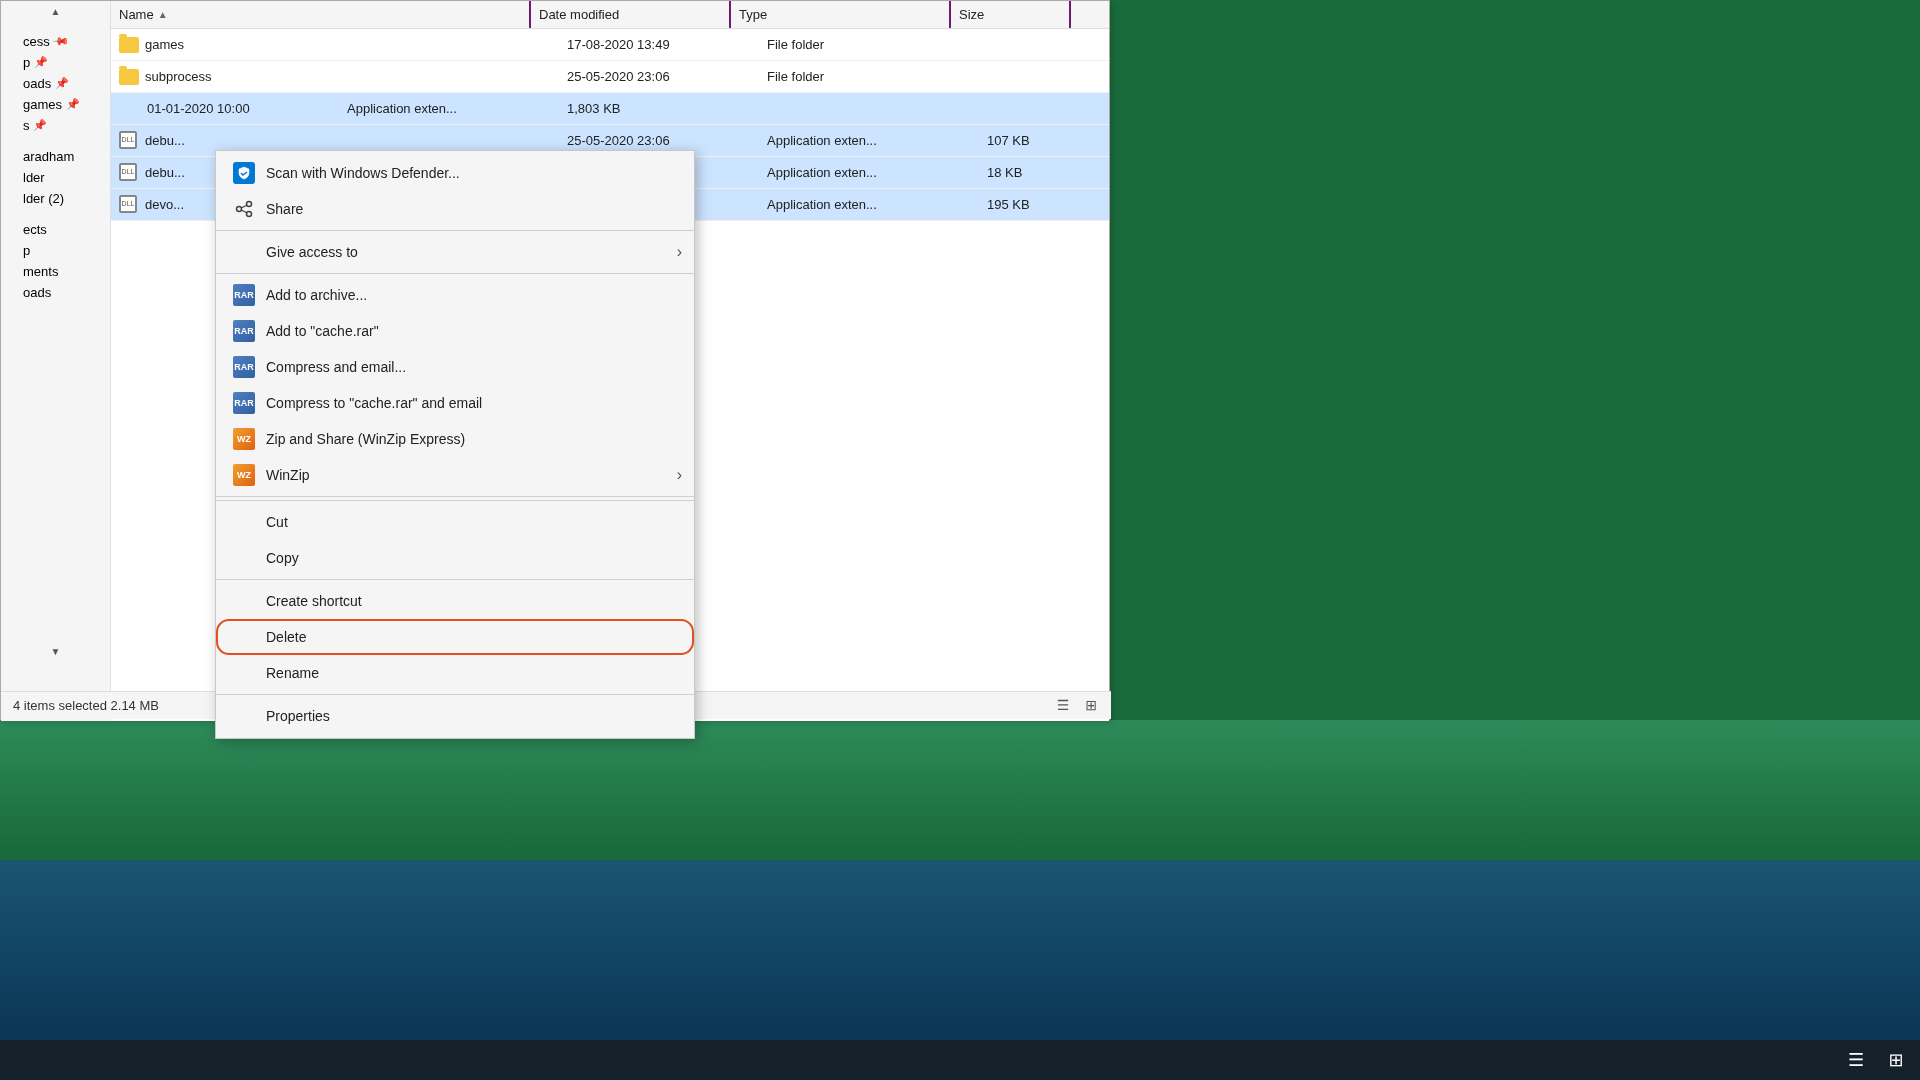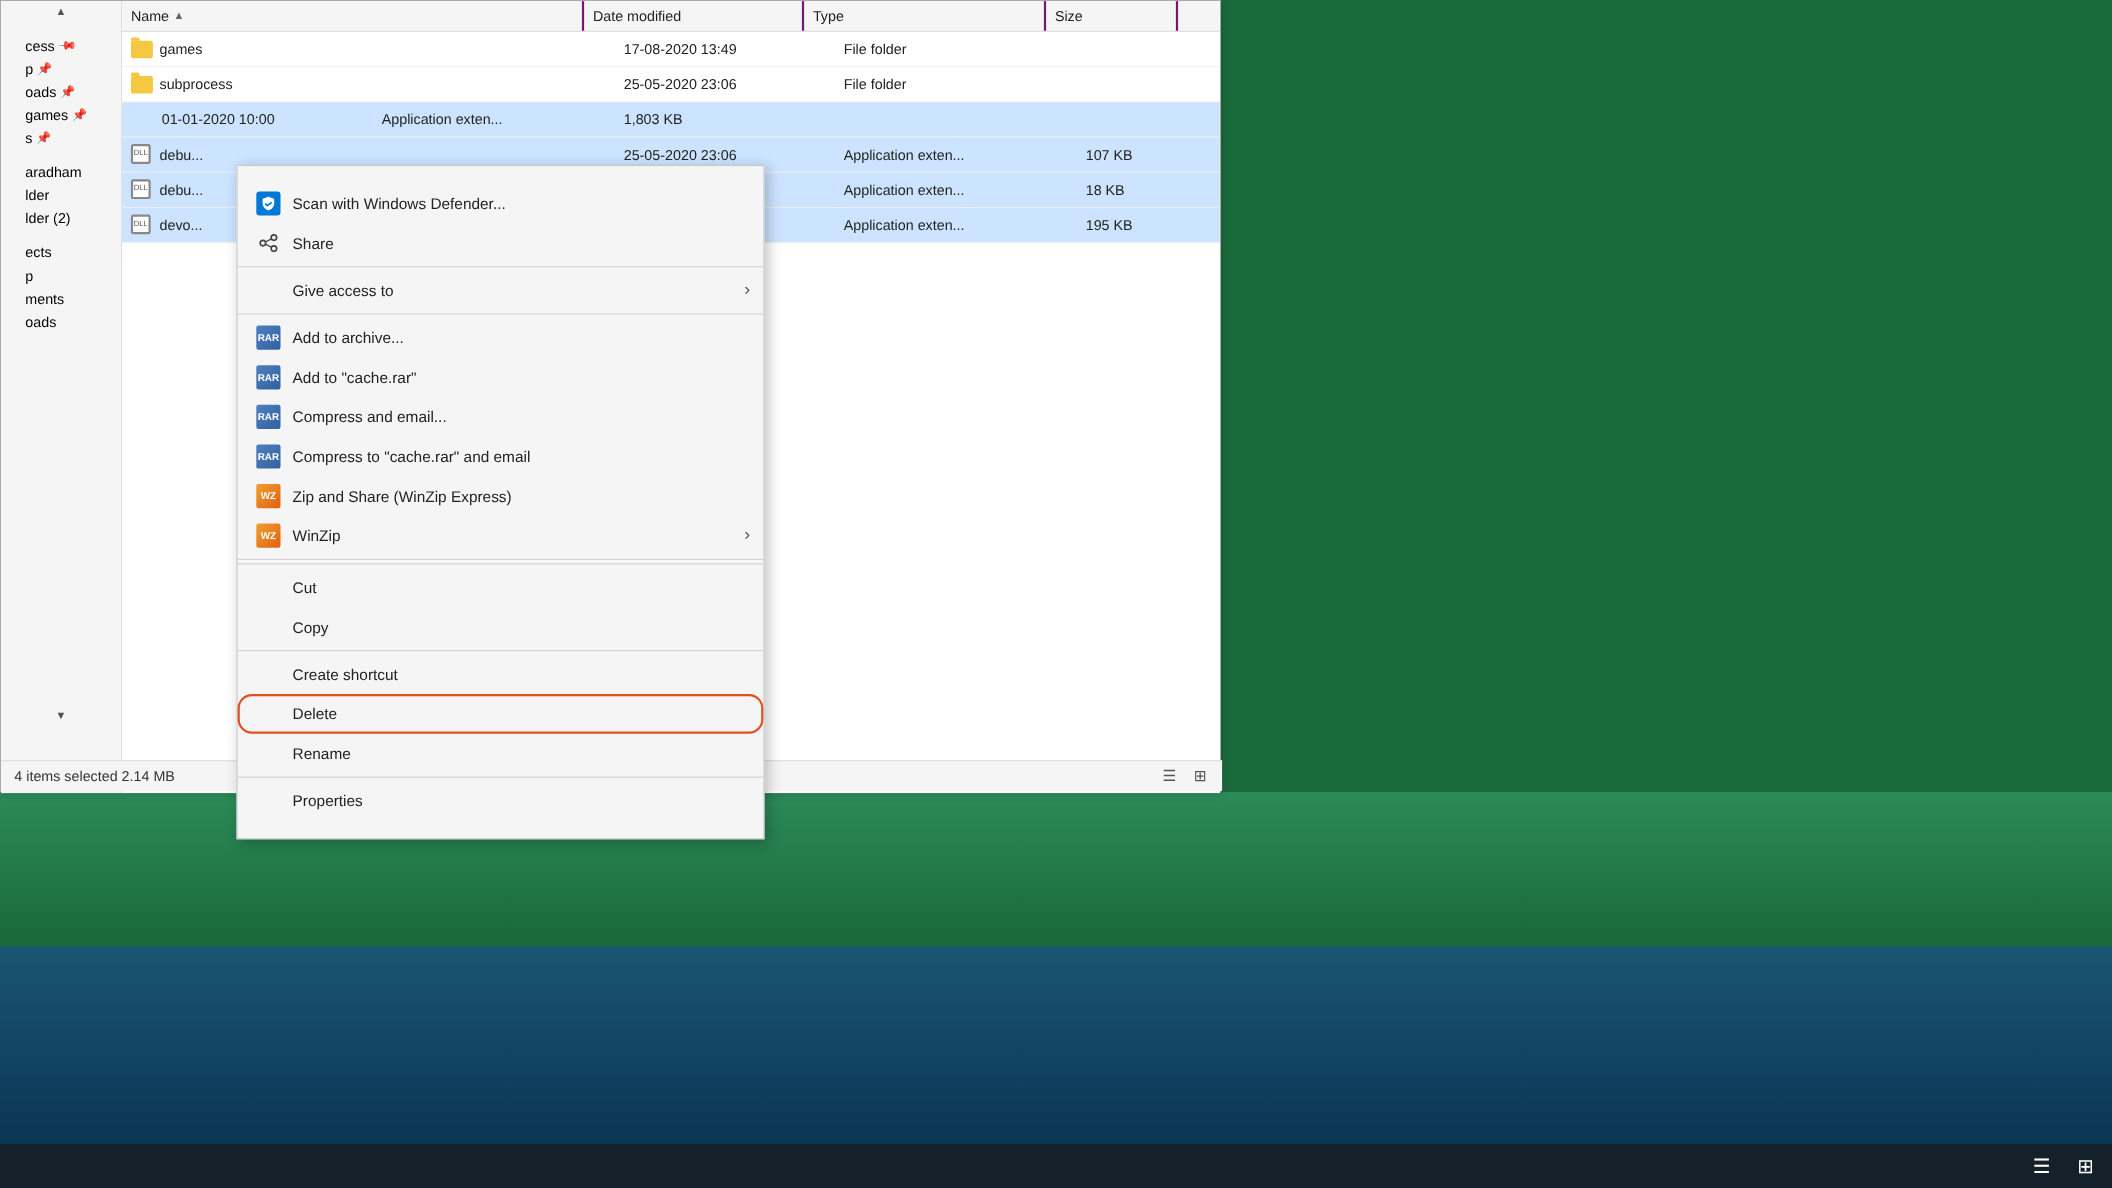--- a/index.html
+++ b/index.html
@@ -173,21 +173,21 @@
     
     .context-menu {
       position: absolute;
       top: 150px;
       left: 215px;
       width: 480px;
       background: #f5f5f5;
       border: 1px solid #c8c8c8;
       box-shadow: 3px 3px 12px rgba(0,0,0,0.25);
       z-index: 100;
-      padding: 16px 0;
+      padding: 4px 0;
     }
 
     .menu-item {
       display: flex;
       align-items: center;
       padding: 6px 16px;
       font-size: 14px;
       color: #222;
       cursor: pointer;
       position: relative;

